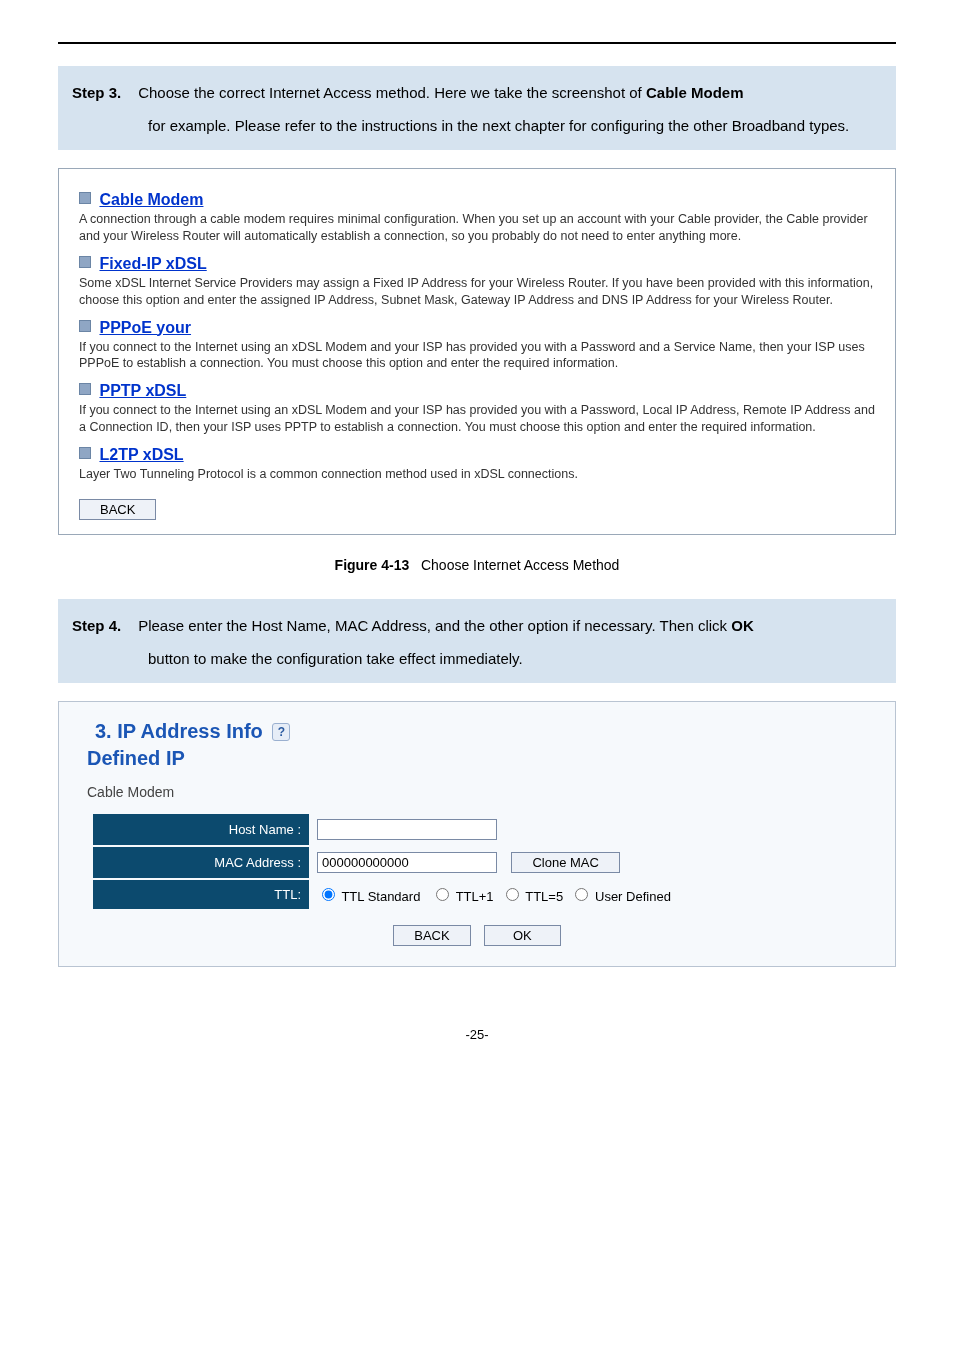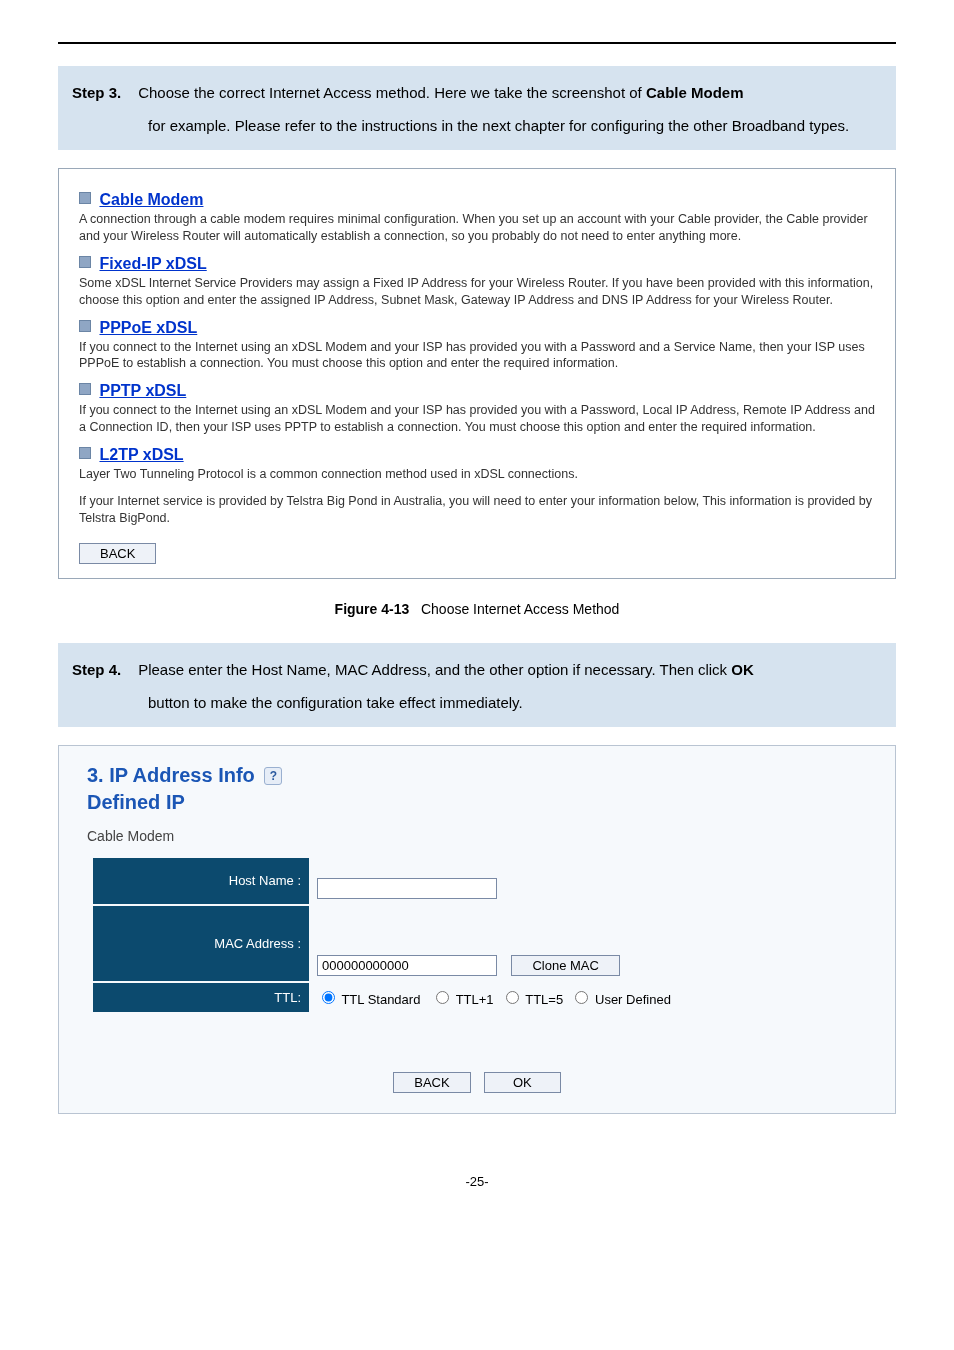--- a/index.html
+++ b/index.html
@@ -87,21 +87,21 @@
   .form-panel {
     border: 1px solid #b9c4d2;
     background: #f6f9fc;
     margin-top: 18px;
     padding: 18px 28px 20px 28px;
   }
   .form-title {
     font-size: 20px;
     font-weight: bold;
     color: #1b56b5;
-    margin: 0 0 4px 0;
+    margin: 0 0 4px 8px;
   }
   .help-icon {
     display: inline-block;
     width: 16px;
     height: 16px;
     border: 1px solid #9ab0d0;
     border-radius: 3px;
     background: #e6edf7;
     font-size: 12px;
     color: #2a5aa0;
@@ -140,30 +140,28 @@
     font-size: 13px;
     border-top: 2px solid #f6f9fc;
     background: #f6f9fc;
   }
   .text-input {
     border: 1px solid #7a8aa5;
     padding: 2px 4px;
     font-size: 13px;
     width: 170px;
     background: #fff;
-    margin-top: 15px;
   }
   .btn {
     border: 1px solid #7a8aa5;
     background: #eef2f8;
     padding: 2px 20px;
     font-size: 13px;
     color: #000;
     display: inline-block;
-    margin-top: 44px;
   }
   .btn-row {
     text-align: center;
     margin-top: 16px;
   }
   .page-number{
     text-align:center;
     font-size:13px;
     margin-top:60px;
     color:#000;
@@ -192,37 +190,36 @@
     <p>A connection through a cable modem requires minimal configuration. When you set up an account with your Cable provider, the Cable provider and your Wireless Router will automatically establish a connection, so you probably do not need to enter anything more.</p>
 
     <h3>
       <span class="bullet-sq"></span>
       <a href="#">Fixed-IP xDSL</a>
     </h3>
     <p>Some xDSL Internet Service Providers may assign a Fixed IP Address for your Wireless Router. If you have been provided with this information, choose this option and enter the assigned IP Address, Subnet Mask, Gateway IP Address and DNS IP Address for your Wireless Router.</p>
 
     <h3>
       <span class="bullet-sq"></span>
-      <a href="#">PPPoE xDSL</a>
+      <a href="#">PPPoE your</a>
     </h3>
     <p>If you connect to the Internet using an xDSL Modem and your ISP has provided you with a Password and a Service Name, then your ISP uses PPPoE to establish a connection. You must choose this option and enter the required information.</p>
 
     <h3>
       <span class="bullet-sq"></span>
       <a href="#">PPTP xDSL</a>
     </h3>
     <p>If you connect to the Internet using an xDSL Modem and your ISP has provided you with a Password, Local IP Address, Remote IP Address and a Connection ID, then your ISP uses PPTP to establish a connection. You must choose this option and enter the required information.</p>
 
     <h3>
       <span class="bullet-sq"></span>
       <a href="#">L2TP xDSL</a>
     </h3>
     <p>Layer Two Tunneling Protocol is a common connection method used in xDSL connections.</p>
 
-    <p>If your Internet service is provided by Telstra Big Pond in Australia, you will need to enter your information below, This information is provided by Telstra BigPond.</p>
 
     <span class="back-btn">BACK</span>
   </div>
 
   <div class="fig-caption">
     <b>Figure 4-13</b>&nbsp;&nbsp;&nbsp;<span>Choose Internet Access Method</span>
   </div>
 
   <div class="step-block">
     <div class="step-first-line">

